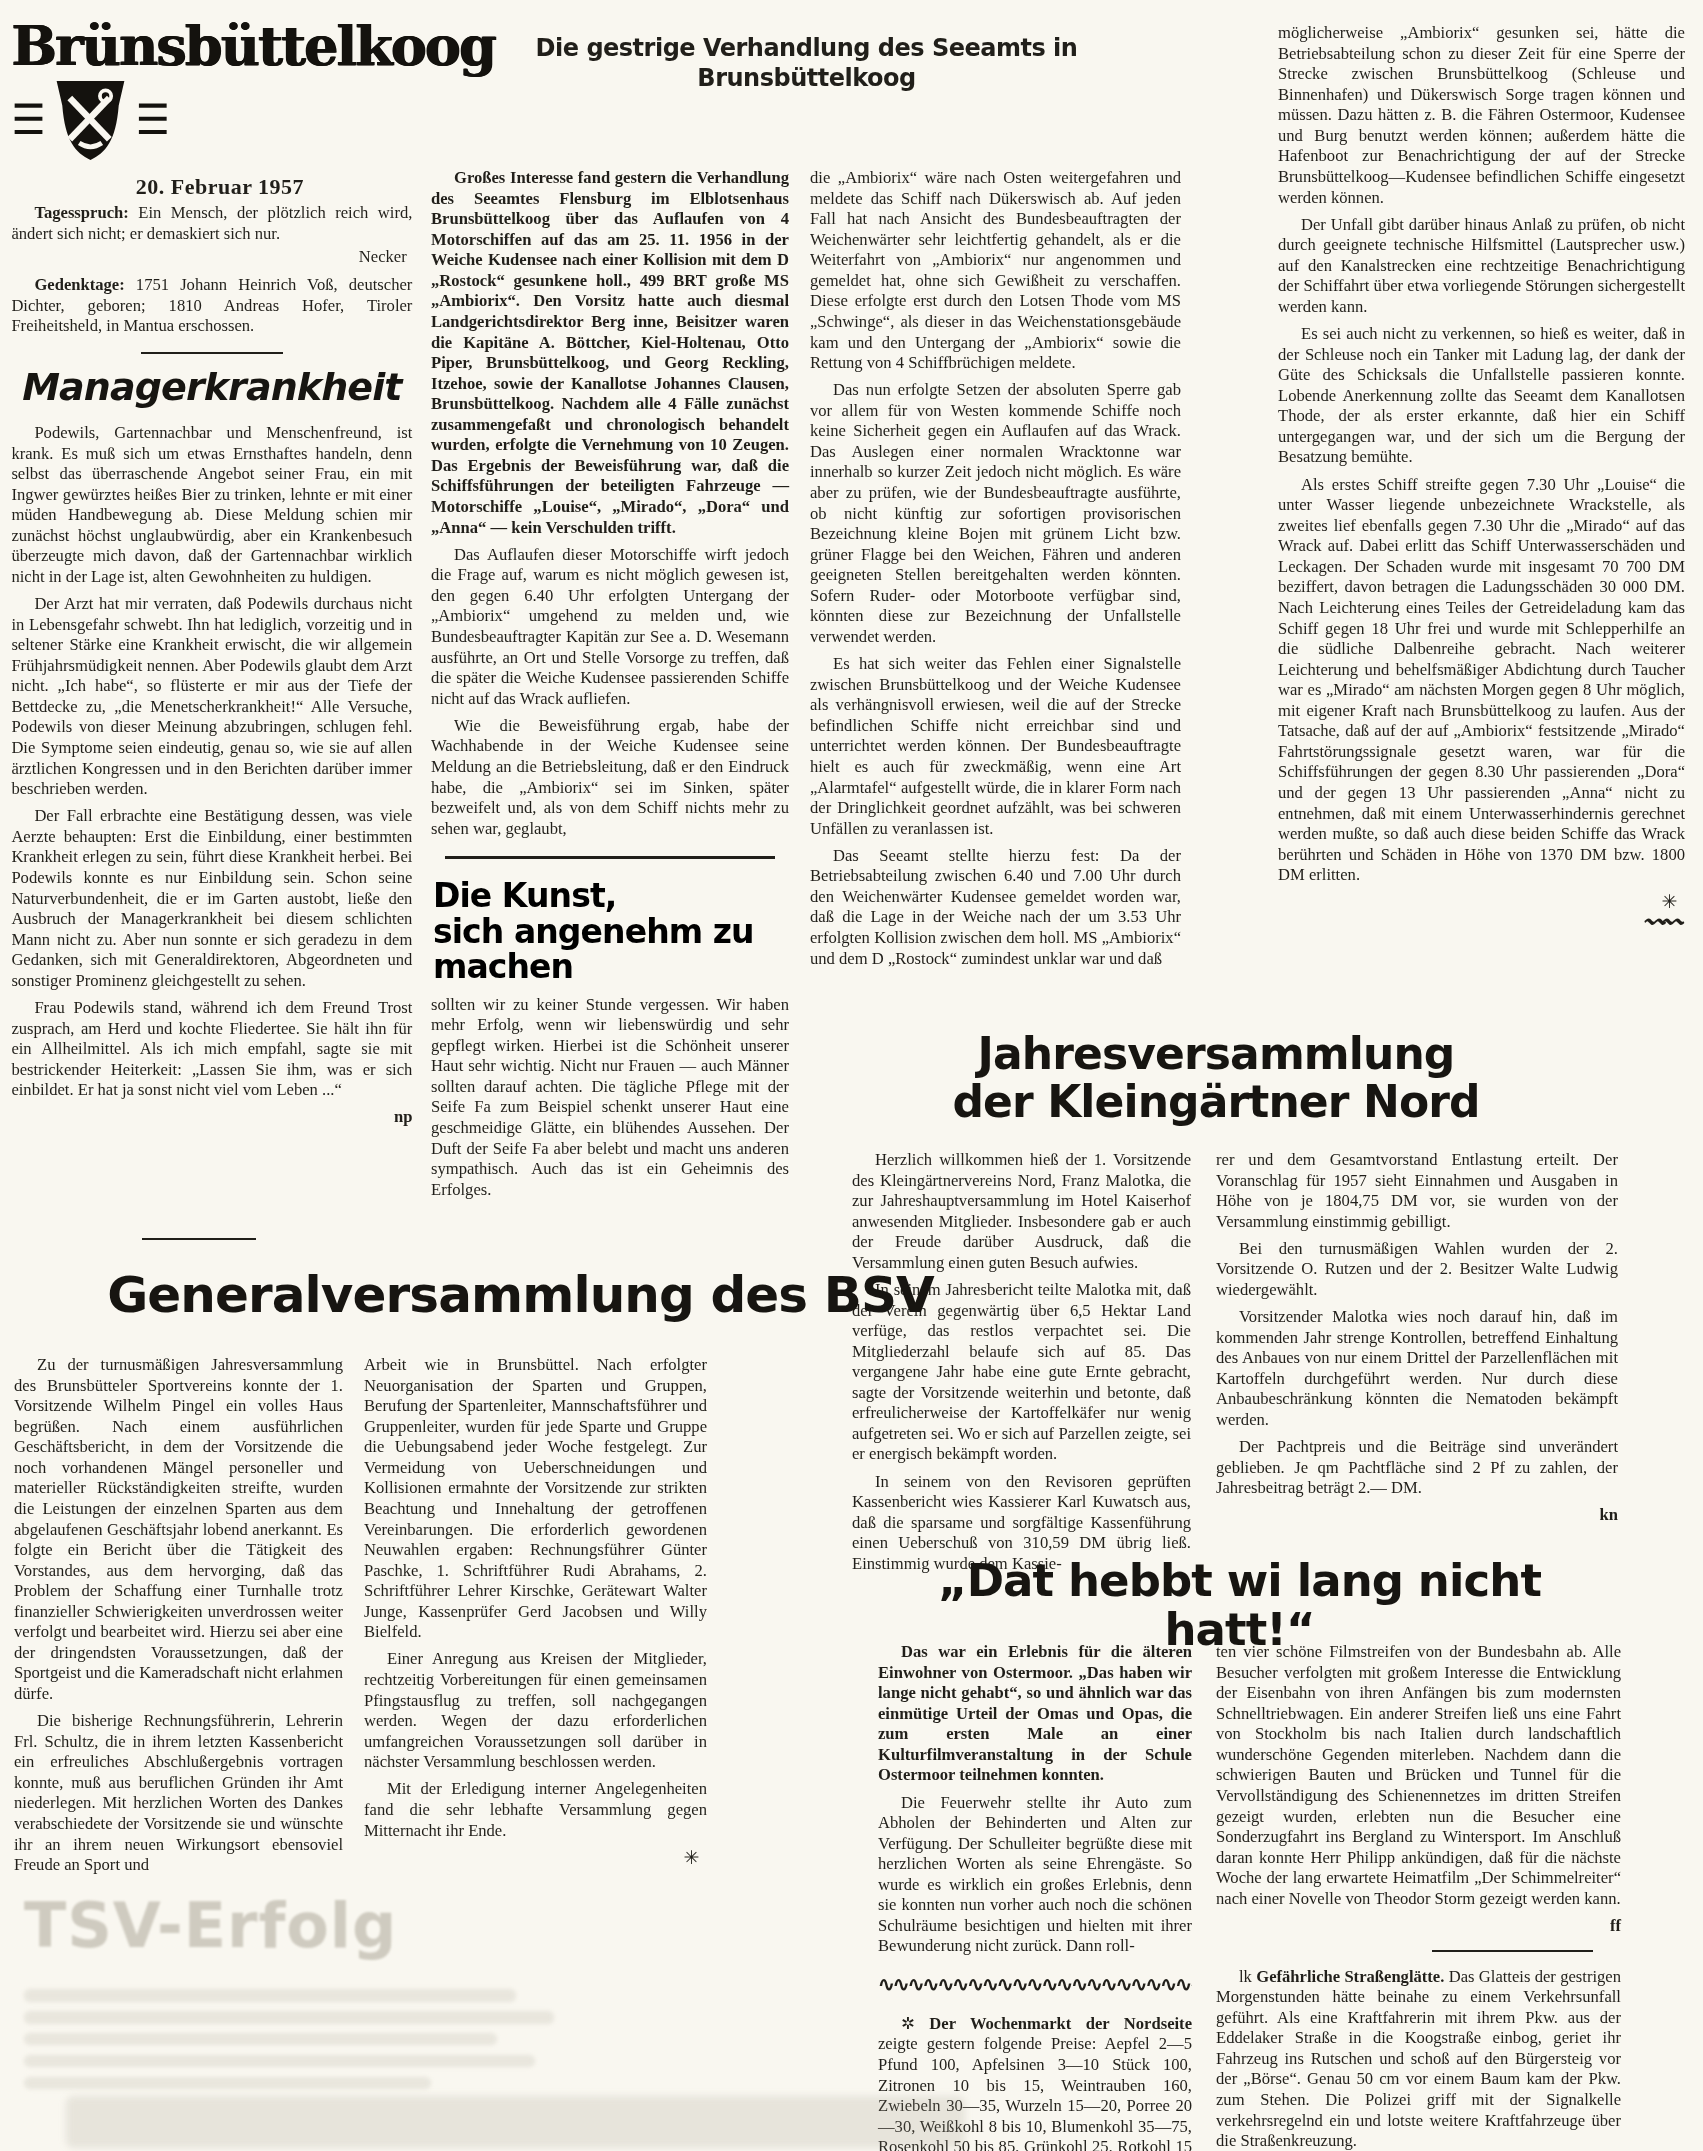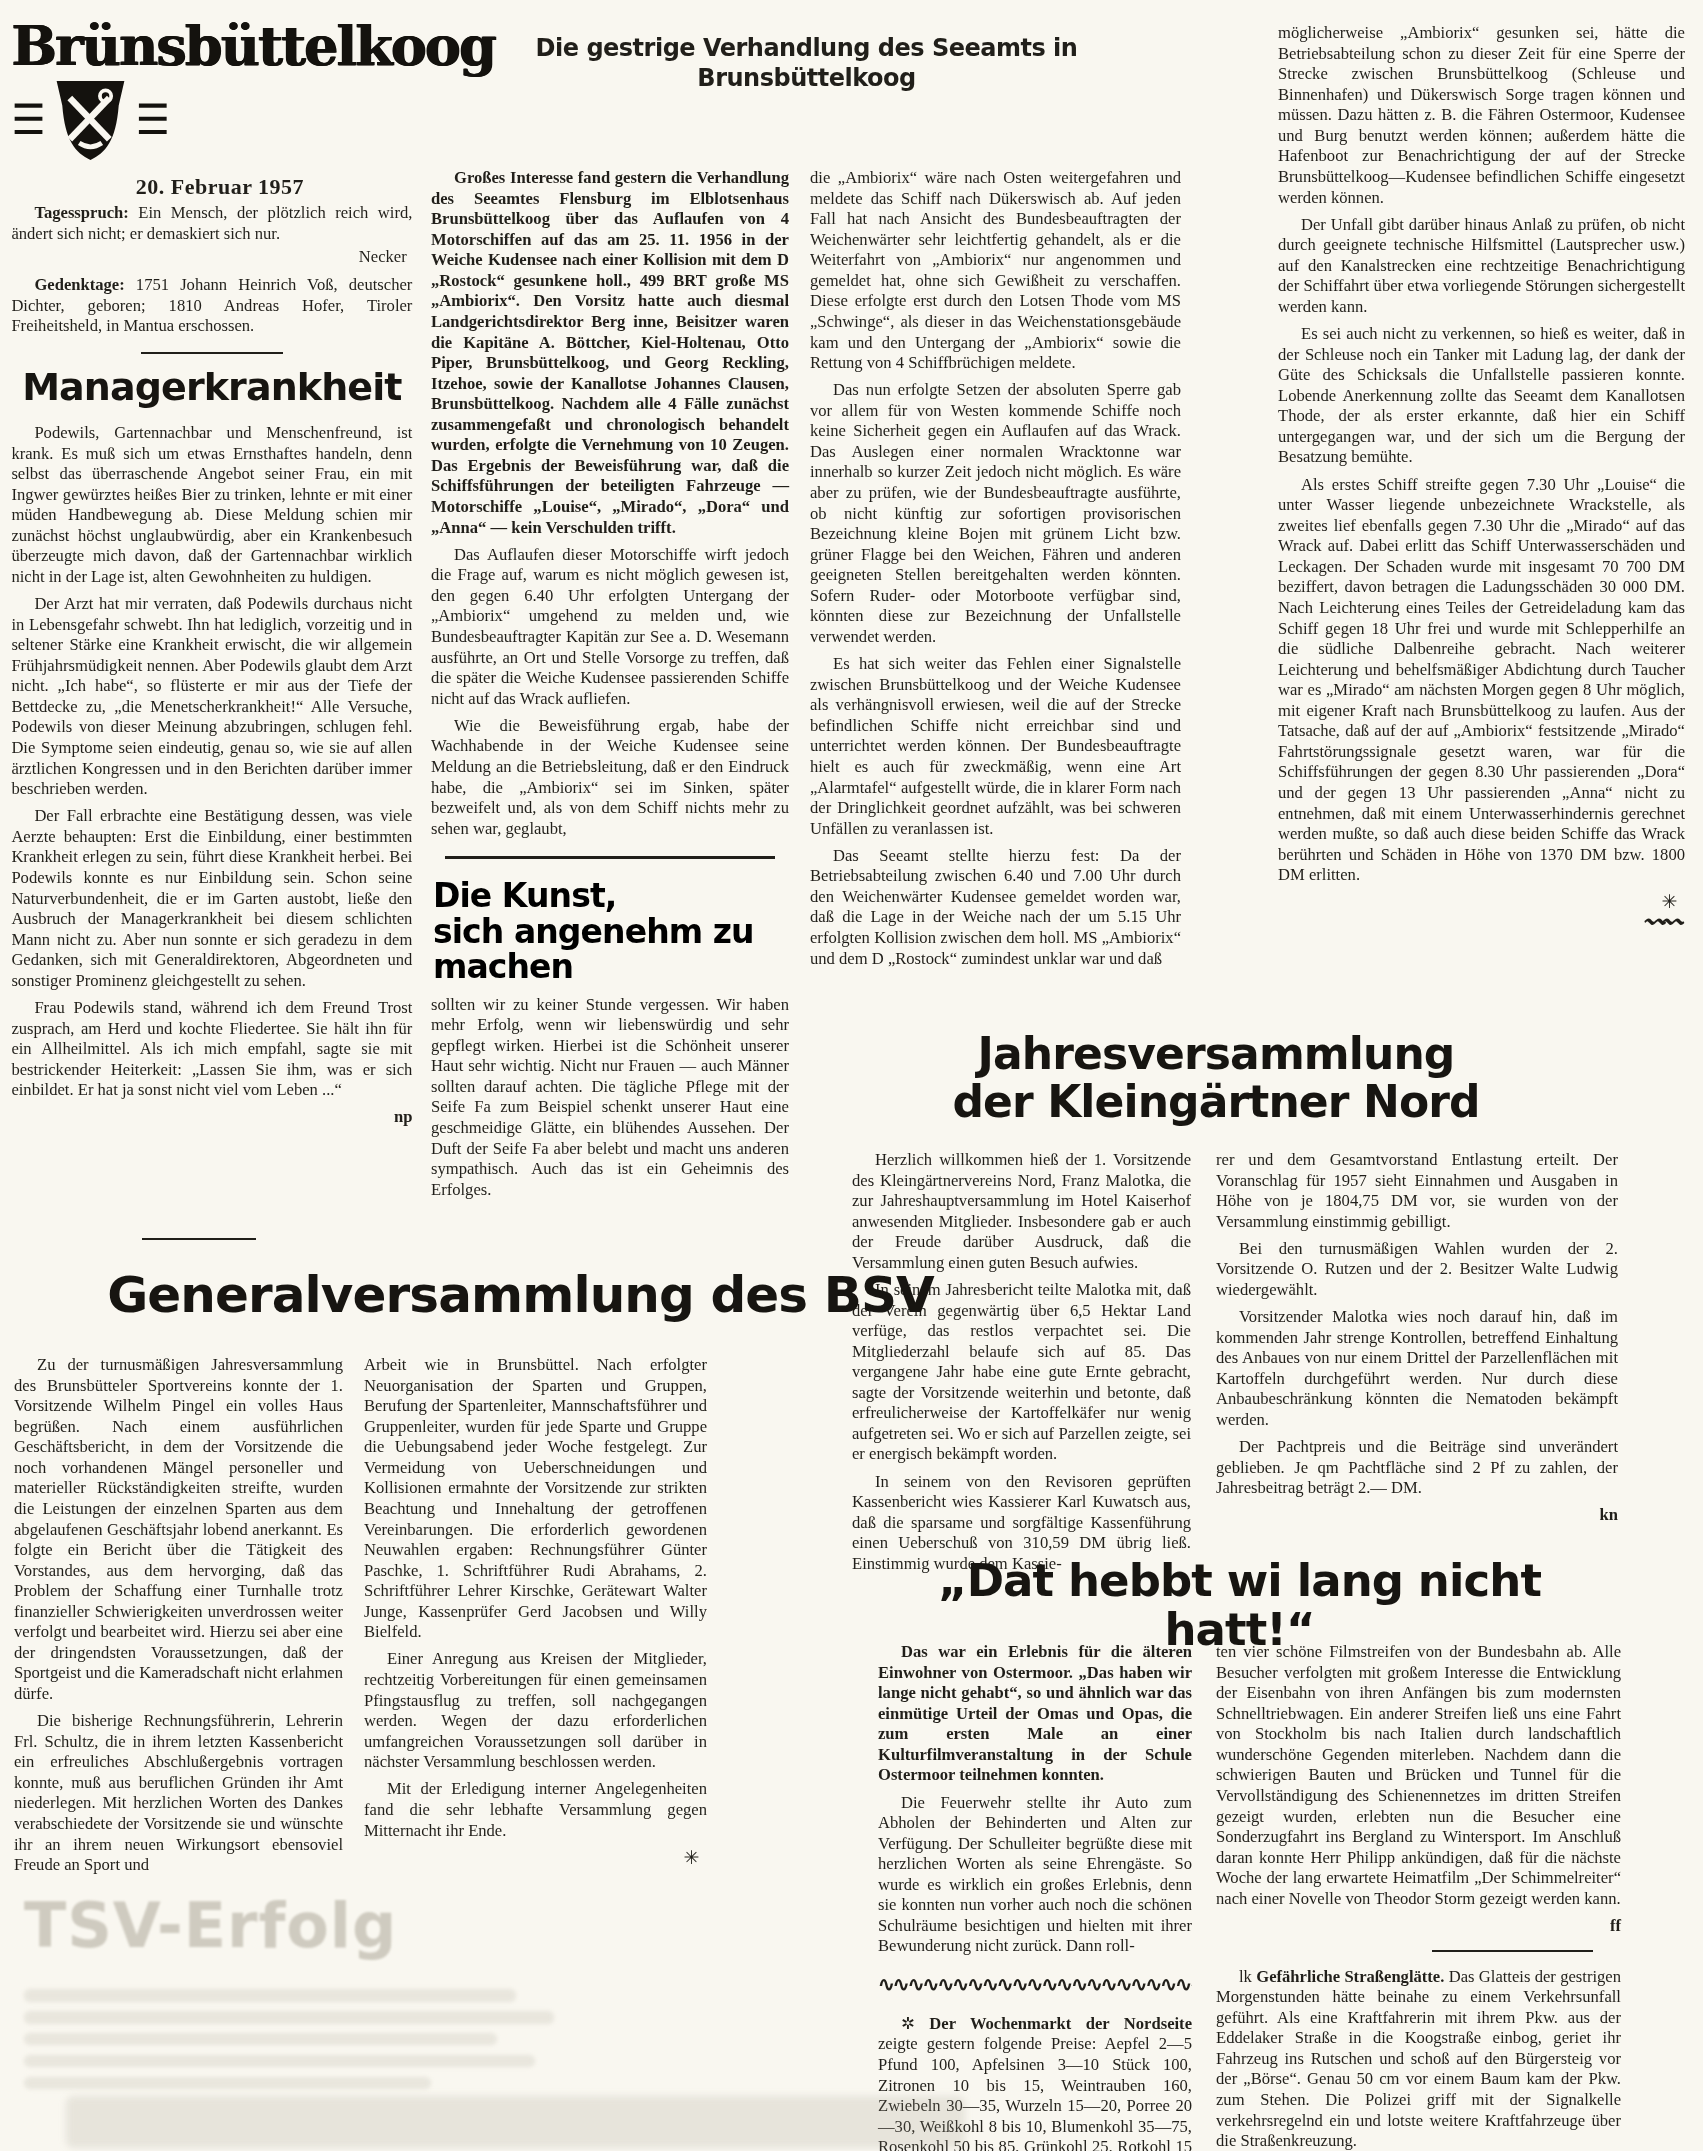--- a/index.html
+++ b/index.html
@@ -64,21 +64,21 @@
       <span class="flourish">☰</span>
     </div>
     <div class="masthead-date">20. Februar 1957</div>
   </div>
 
   <div class="abs" style="left:11.4px;top:203px;width:401px;">
     <p class="p"><b>Tagesspruch:</b> <span>Ein Mensch, der plötzlich reich wird, ändert sich nicht; er demaskiert sich nur.</span></p>
     <div class="sig" style="margin:-3.8px 5.7px 7.6px 0;font-weight:normal;">Necker</div>
     <p class="p"><b>Gedenktage:</b> <span>1751 Johann Heinrich Voß, deutscher Dichter, geboren; 1810 Andreas Hofer, Tiroler Freiheitsheld, in Mantua erschossen.</span></p>
     <hr class="divider">
-    <div class="h-sans" style="font-size:38px;margin:5.7px 0 15px 0;">Managerkrankheit</div>
+    <div class="h-sans" style="font-size:38px;margin:5.7px 0 15px 0;font-style:italic;">Managerkrankheit</div>
     <p class="p">Podewils, Gartennachbar und Menschenfreund, ist krank. Es muß sich um etwas Ernsthaftes handeln, denn selbst das überraschende Angebot seiner Frau, ein mit Ingwer gewürztes heißes Bier zu trinken, lehnte er mit einer müden Handbewegung ab. Diese Meldung schien mir zunächst höchst unglaubwürdig, aber ein Krankenbesuch überzeugte mich davon, daß der Gartennachbar wirklich nicht in der Lage ist, alten Gewohnheiten zu huldigen.</p>
     <p class="p">Der Arzt hat mir verraten, daß Podewils durchaus nicht in Lebensgefahr schwebt. Ihn hat lediglich, vorzeitig und in seltener Stärke eine Krankheit erwischt, die wir allgemein Frühjahrsmüdigkeit nennen. Aber Podewils glaubt dem Arzt nicht. „Ich habe“, so flüsterte er mir aus der Tiefe der Bettdecke zu, „die Menetscherkrankheit!“ Alle Versuche, Podewils von dieser Meinung abzubringen, schlugen fehl. Die Symptome seien eindeutig, genau so, wie sie auf allen ärztlichen Kongressen und in den Berichten darüber immer beschrieben werden.</p>
     <p class="p">Der Fall erbrachte eine Bestätigung dessen, was viele Aerzte behaupten: Erst die Einbildung, einer bestimmten Krankheit erlegen zu sein, führt diese Krankheit herbei. Bei Podewils konnte es nur Einbildung sein. Schon seine Naturverbundenheit, die er im Garten austobt, ließe den Ausbruch der Managerkrankheit bei diesem schlichten Mann nicht zu. Aber nun sonnte er sich geradezu in dem Gedanken, sich mit Generaldirektoren, Abgeordneten und sonstiger Prominenz gleichgestellt zu sehen.</p>
     <p class="p">Frau Podewils stand, während ich dem Freund Trost zusprach, am Herd und kochte Fliedertee. Sie hält ihn für ein Allheilmittel. Als ich mich empfahl, sagte sie mit bestrickender Heiterkeit: „Lassen Sie ihm, was er sich einbildet. Er hat ja sonst nicht viel vom Leben ...“</p>
     <div class="sig">np</div>
   </div>
 
   <div class="abs" style="left:428px;top:23px;width:757px;">
     <div class="subhead">Die gestrige Verhandlung des Seeamts in Brunsbüttelkoog</div>
   </div>
@@ -94,21 +94,21 @@
         <span>sich angenehm zu machen</span>
       </div>
       <p class="p cont">sollten wir zu keiner Stunde vergessen. Wir haben mehr Erfolg, wenn wir liebenswürdig und sehr gepflegt wirken. Hierbei ist die Schönheit unserer Haut sehr wichtig. Nicht nur Frauen — auch Männer sollten darauf achten. Die tägliche Pflege mit der Seife Fa zum Beispiel schenkt unserer Haut eine geschmeidige Glätte, ein blühendes Aussehen. Der Duft der Seife Fa aber belebt und macht uns anderen sympathisch. Auch das ist ein Geheimnis des Erfolges.</p>
     </div>
   </div>
 
   <div class="abs" style="left:810px;top:168px;width:371px;">
     <p class="p cont">die „Ambiorix“ wäre nach Osten weitergefahren und meldete das Schiff nach Dükerswisch ab. Auf jeden Fall hat nach Ansicht des Bundesbeauftragten der Weichenwärter sehr leichtfertig gehandelt, als er die Weiterfahrt von „Ambiorix“ nur angenommen und gemeldet hat, ohne sich Gewißheit zu verschaffen. Diese erfolgte erst durch den Lotsen Thode vom MS „Schwinge“, als dieser in das Weichenstationsgebäude kam und den Untergang der „Ambiorix“ sowie die Rettung von 4 Schiffbrüchigen meldete.</p>
     <p class="p">Das nun erfolgte Setzen der absoluten Sperre gab vor allem für von Westen kommende Schiffe noch keine Sicherheit gegen ein Auflaufen auf das Wrack. Das Auslegen einer normalen Wracktonne war innerhalb so kurzer Zeit jedoch nicht möglich. Es wäre aber zu prüfen, wie der Bundesbeauftragte ausführte, ob nicht künftig zur sofortigen provisorischen Bezeichnung kleine Bojen mit grünem Licht bzw. grüner Flagge bei den Weichen, Fähren und anderen geeigneten Stellen bereitgehalten werden könnten. Sofern Ruder- oder Motorboote verfügbar sind, könnten diese zur Bezeichnung der Unfallstelle verwendet werden.</p>
     <p class="p">Es hat sich weiter das Fehlen einer Signalstelle zwischen Brunsbüttelkoog und der Weiche Kudensee als verhängnisvoll erwiesen, weil die auf der Strecke befindlichen Schiffe nicht erreichbar sind und unterrichtet werden können. Der Bundesbeauftragte hielt es auch für zweckmäßig, wenn eine Art „Alarmtafel“ aufgestellt würde, die in klarer Form nach der Dringlichkeit geordnet aufzählt, was bei schweren Unfällen zu veranlassen ist.</p>
-    <p class="p">Das Seeamt stellte hierzu fest: Da der Betriebsabteilung zwischen 6.40 und 7.00 Uhr durch den Weichenwärter Kudensee gemeldet worden war, daß die Lage in der Weiche nach der um 5.15 Uhr erfolgten Kollision zwischen dem holl. MS „Ambiorix“ und dem D „Rostock“ zumindest unklar war und daß</p>
+    <p class="p">Das Seeamt stellte hierzu fest: Da der Betriebsabteilung zwischen 6.40 und 7.00 Uhr durch den Weichenwärter Kudensee gemeldet worden war, daß die Lage in der Weiche nach der um 3.53 Uhr erfolgten Kollision zwischen dem holl. MS „Ambiorix“ und dem D „Rostock“ zumindest unklar war und daß</p>
   </div>
 
   <div class="abs" style="left:1278px;top:23px;width:407px;">
     <p class="p cont">möglicherweise „Ambiorix“ gesunken sei, hätte die Betriebsabteilung schon zu dieser Zeit für eine Sperre der Strecke zwischen Brunsbüttelkoog (Schleuse und Binnenhafen) und Dükerswisch Sorge tragen können und müssen. Dazu hätten z. B. die Fähren Ostermoor, Kudensee und Burg benutzt werden können; außerdem hätte die Hafenboot zur Benachrichtigung der auf der Strecke Brunsbüttelkoog—Kudensee befindlichen Schiffe eingesetzt werden können.</p>
     <p class="p">Der Unfall gibt darüber hinaus Anlaß zu prüfen, ob nicht durch geeignete technische Hilfsmittel (Lautsprecher usw.) auf den Kanalstrecken eine rechtzeitige Benachrichtigung der Schiffahrt über etwa vorliegende Störungen sichergestellt werden kann.</p>
     <p class="p">Es sei auch nicht zu verkennen, so hieß es weiter, daß in der Schleuse noch ein Tanker mit Ladung lag, der dank der Güte des Schicksals die Unfallstelle passieren konnte. Lobende Anerkennung zollte das Seeamt dem Kanallotsen Thode, der als erster erkannte, daß hier ein Schiff untergegangen war, und der sich um die Bergung der Besatzung bemühte.</p>
     <p class="p">Als erstes Schiff streifte gegen 7.30 Uhr „Louise“ die unter Wasser liegende unbezeichnete Wrackstelle, als zweites lief ebenfalls gegen 7.30 Uhr die „Mirado“ auf das Wrack auf. Dabei erlitt das Schiff Unterwasserschäden und Leckagen. Der Schaden wurde mit insgesamt 70 700 DM beziffert, davon betragen die Ladungsschäden 30 000 DM. Nach Leichterung eines Teiles der Getreideladung kam das Schiff gegen 18 Uhr frei und wurde mit Schlepperhilfe an die südliche Dalbenreihe gebracht. Nach weiterer Leichterung und behelfsmäßiger Abdichtung durch Taucher war es „Mirado“ am nächsten Morgen gegen 8 Uhr möglich, mit eigener Kraft nach Brunsbüttelkoog zu laufen. Aus der Tatsache, daß auf der auf „Ambiorix“ festsitzende „Mirado“ Fahrtstörungssignale gesetzt waren, war für die Schiffsführungen der gegen 8.30 Uhr passierenden „Dora“ und der gegen 13 Uhr passierenden „Anna“ nicht zu entnehmen, daß mit einem Unterwasserhindernis gerechnet werden mußte, so daß auch diese beiden Schiffe das Wrack berührten und Schäden in Höhe von 1370 DM bzw. 1800 DM erlitten.</p>
     <div class="endmark">✳</div>
     <div class="wavemark">〰〰</div>
   </div>

